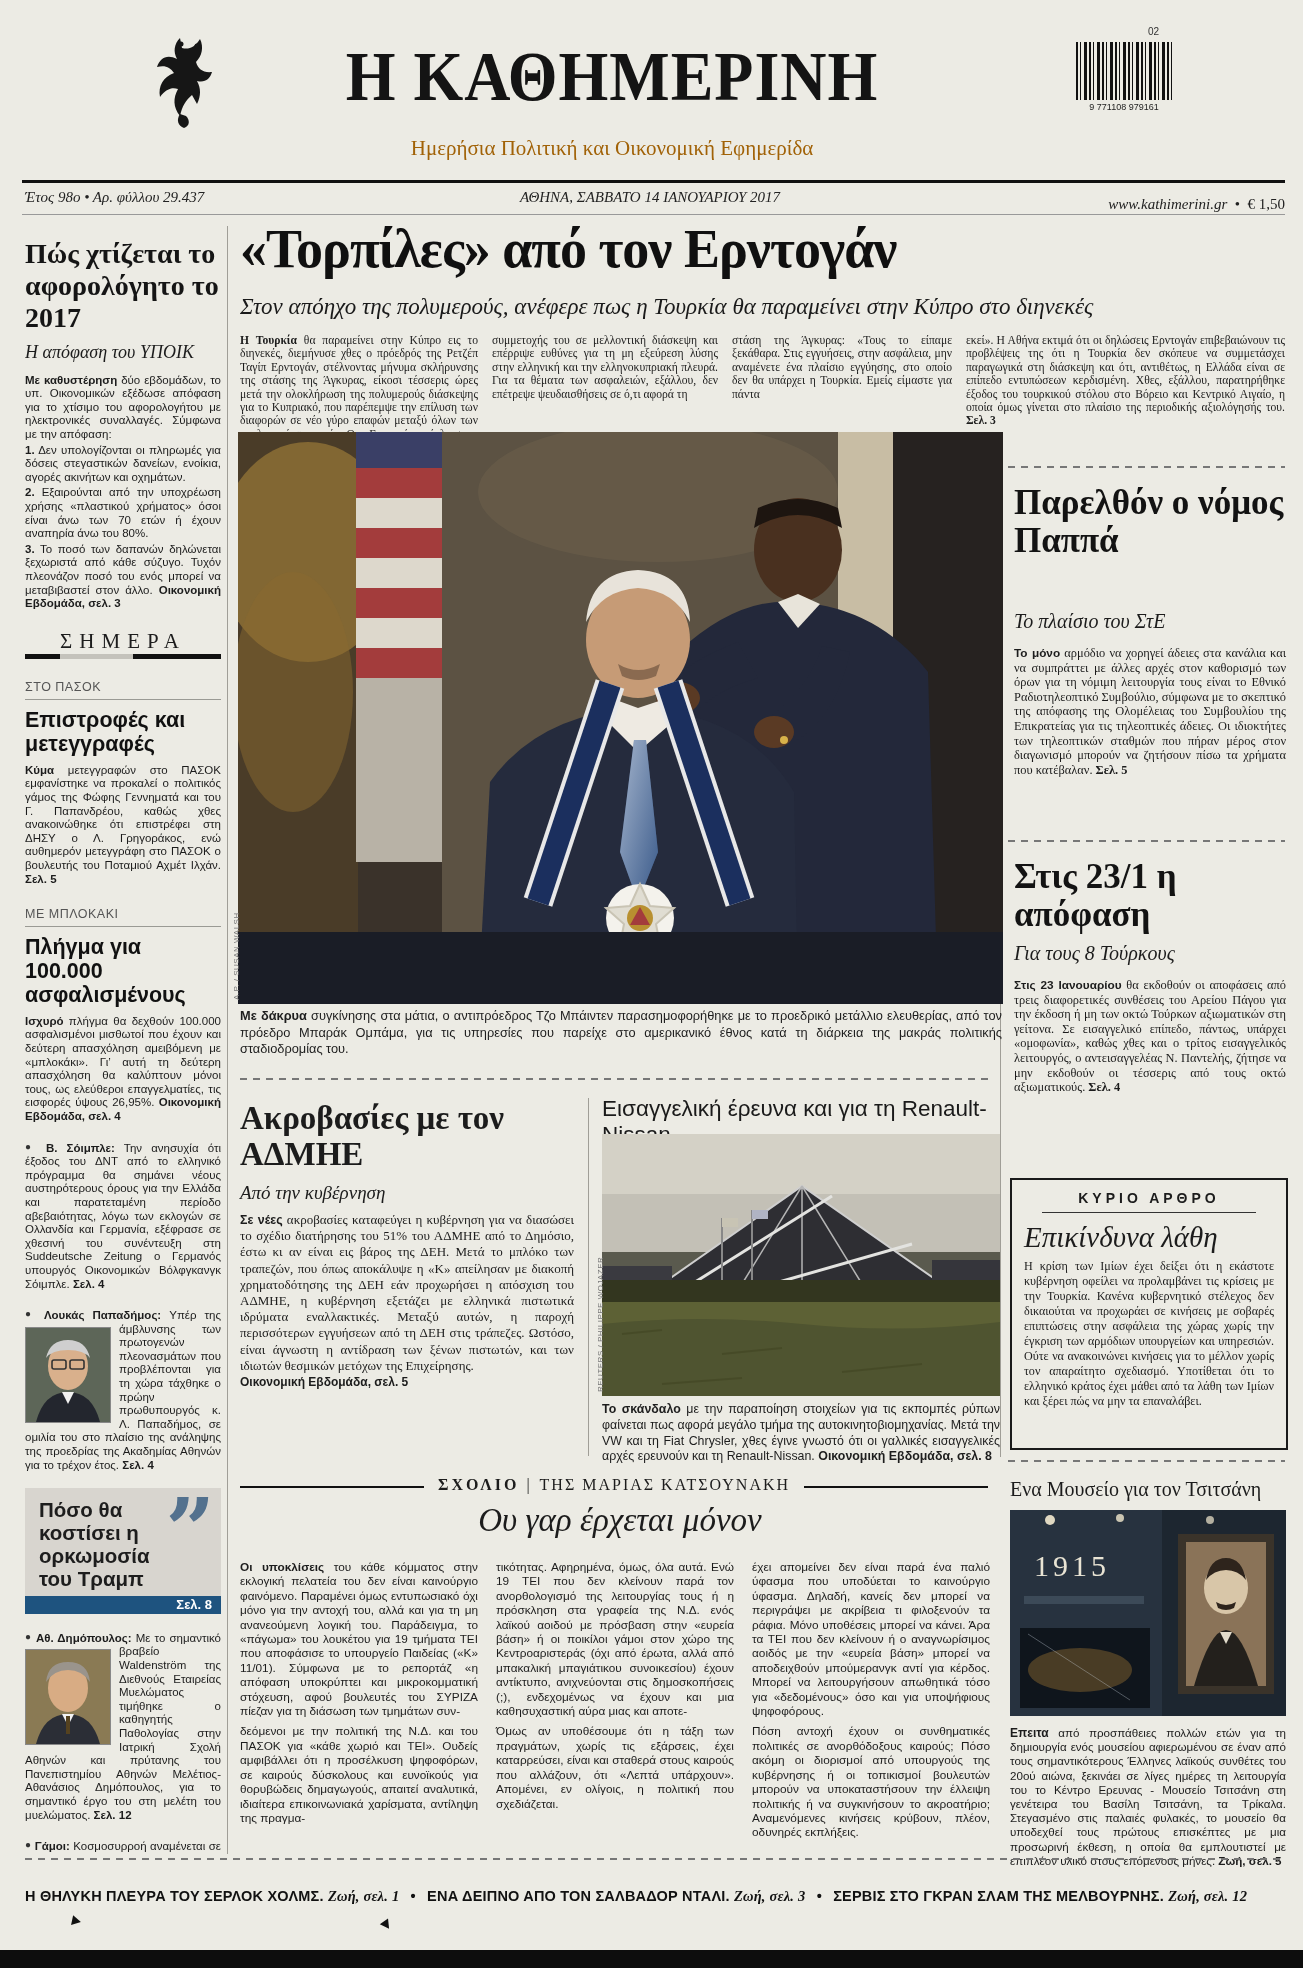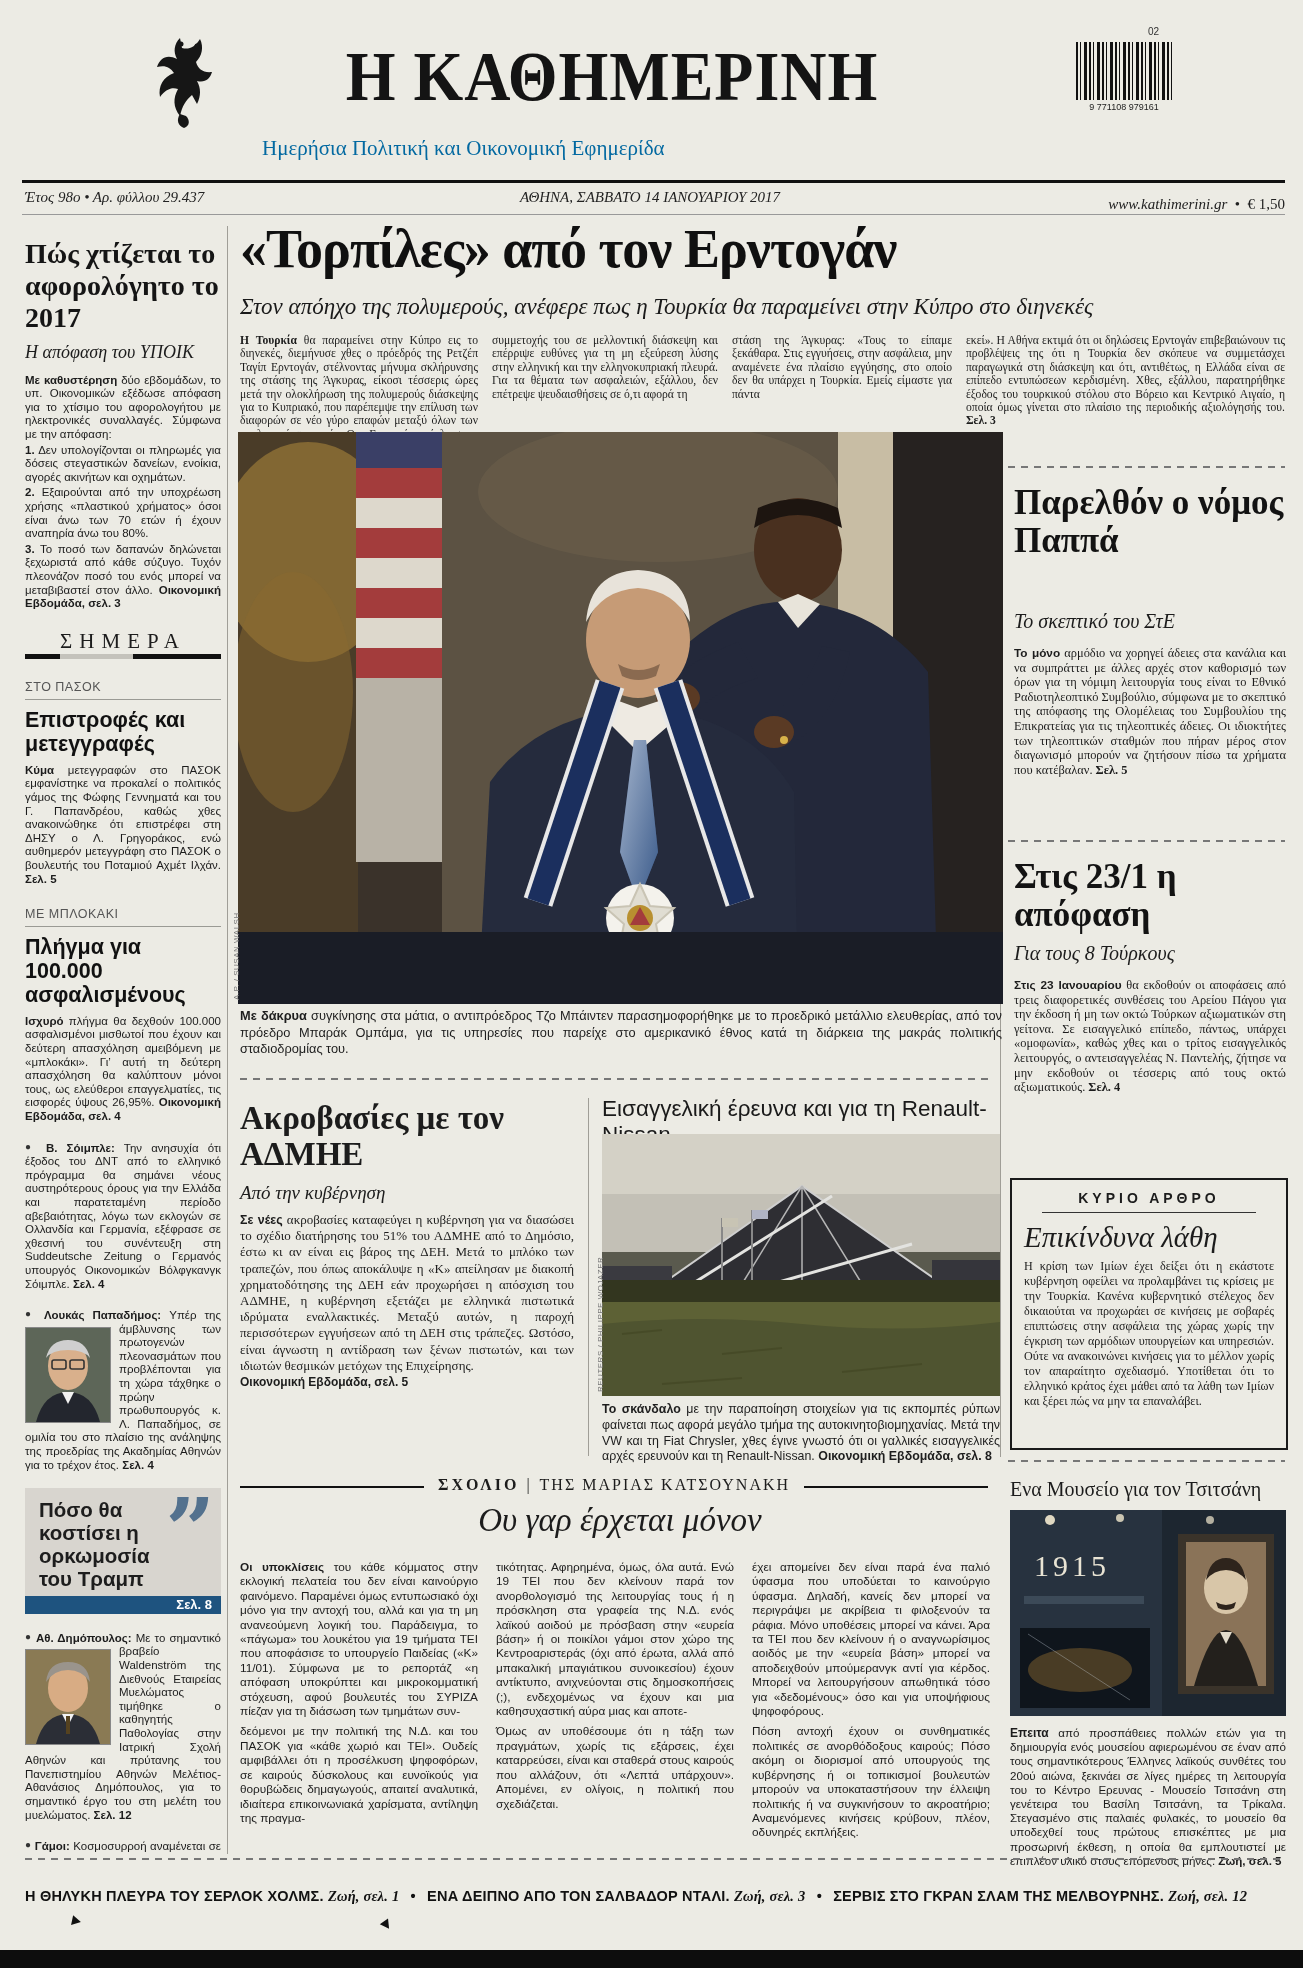--- a/index.html
+++ b/index.html
@@ -6,21 +6,21 @@
   body{width:1303px;height:1968px;background:#d6d4cd;font-family:"Liberation Sans",sans-serif;color:#1c1c1c;}
   .page{position:relative;width:1303px;height:1968px;background:#ecebe4;overflow:hidden;}
   .abs{position:absolute;}
   .serif{font-family:"Liberation Serif",serif;}
   .sans{font-family:"Liberation Sans",sans-serif;}
   .b{font-weight:bold;}
   .i{font-style:italic;}
 
   
   .mast-title{font-family:"Liberation Serif",serif;font-weight:bold;font-size:64px;letter-spacing:1px;text-align:center;color:#141414;transform:scaleY(1.08);}
-  .mast-sub{font-family:"Liberation Serif",serif;font-size:21px;text-align:left;color:#0369a1;}
+  .mast-sub{font-family:"Liberation Serif",serif;font-size:21px;text-align:center;color:#a16207;}
   .rule-thick{background:#111;height:3px;}
   .rule-thin{background:#999;height:1px;}
   .dateline{font-family:"Liberation Serif",serif;font-size:15px;color:#222;}
   .barcode{background:repeating-linear-gradient(90deg,#111 0 2px,#ecebe4 2px 4px,#111 4px 5px,#ecebe4 5px 8px,#111 8px 11px,#ecebe4 11px 13px);}
 
   
   .sb{width:196px;font-size:11.5px;line-height:13.6px;}
   .sb-head{font-family:"Liberation Serif",serif;font-weight:bold;font-size:28px;line-height:32px;color:#151515;}
   .sb-deck{font-family:"Liberation Serif",serif;font-style:italic;font-size:18px;margin-top:12px;}
   .sb-body{margin-top:14px;text-align:justify;}
@@ -292,21 +292,21 @@
           <line x1="60" y1="250" x2="140" y2="244"></line>
         </g>
     </svg>
   </div>
   <div class="abs vcredit" style="left:596px;top:1392px;">REUTERS / PHILIPPE WOJAZER</div>
   <p class="abs caption" style="left:602px;top:1402px;width:398px;margin:0;font-size:12.4px;line-height:15.8px;"><span class="b">Το σκάνδαλο</span><span> με την παραποίηση στοιχείων για τις εκπομπές ρύπων φαίνεται πως αφορά μεγάλο τμήμα της αυτοκινητοβιομηχανίας. Μετά την VW και τη Fiat Chrysler, χθες έγινε γνωστό ότι οι γαλλικές εισαγγελικές αρχές ερευνούν και τη Renault-Nissan. </span><span class="pg-ref">Οικονομική Εβδομάδα, σελ. 8</span></p>
 
   <div class="abs dashed" style="left:1008px;top:466px;width:277px;"></div>
 
   <div class="abs rr-hl" style="left:1014px;top:484px;width:272px;">Παρελθόν ο νόμος Παππά</div>
-  <div class="abs rr-deck" style="left:1014px;top:610px;width:272px;">Το σκεπτικό του ΣτΕ</div>
+  <div class="abs rr-deck" style="left:1014px;top:610px;width:272px;">Το πλαίσιο του ΣτΕ</div>
   <p class="abs rr-body" style="left:1014px;top:646px;width:272px;margin:0;"><span class="b sans" style="font-size:11.8px;">Το μόνο</span><span> αρμόδιο να χορηγεί άδειες στα κανάλια και να συμπράττει με άλλες αρχές στον καθορισμό των όρων για τη νόμιμη λειτουργία τους είναι το Εθνικό Ραδιοτηλεοπτικό Συμβούλιο, σύμφωνα με το σκεπτικό της απόφασης της Ολομέλειας του Συμβουλίου της Επικρατείας για τις τηλεοπτικές άδειες. Οι ιδιοκτήτες των τηλεοπτικών σταθμών που πήραν μέρος στον διαγωνισμό μπορούν να ζητήσουν πίσω τα χρήματα που κατέβαλαν. </span><span class="pg-ref">Σελ. 5</span></p>
 
   <div class="abs dashed" style="left:1008px;top:840px;width:277px;"></div>
 
   <div class="abs rr-hl" style="left:1014px;top:858px;width:272px;">Στις 23/1 η απόφαση</div>
   <div class="abs rr-deck" style="left:1014px;top:942px;width:272px;">Για τους 8 Τούρκους</div>
   <p class="abs rr-body" style="left:1014px;top:978px;width:272px;margin:0;"><span class="b sans" style="font-size:11.8px;">Στις 23 Ιανουαρίου</span><span> θα εκδοθούν οι αποφάσεις από τρεις διαφορετικές συνθέσεις του Αρείου Πάγου για την έκδοση ή μη των οκτώ Τούρκων αξιωματικών στη γείτονα. Σε εισαγγελικό επίπεδο, πάντως, υπάρχει «ομοφωνία», καθώς χθες και ο τρίτος εισαγγελικός λειτουργός, ο αντεισαγγελέας Ν. Παντελής, ζήτησε να μην εκδοθούν οι τέσσερις από τους οκτώ αξιωματικούς. </span><span class="pg-ref">Σελ. 4</span></p>
 
   <div class="abs kyrio-box" style="left:1010px;top:1178px;width:250px;height:248px;">
     <div class="kyrio-label">ΚΥΡΙΟ ΑΡΘΡΟ</div>

